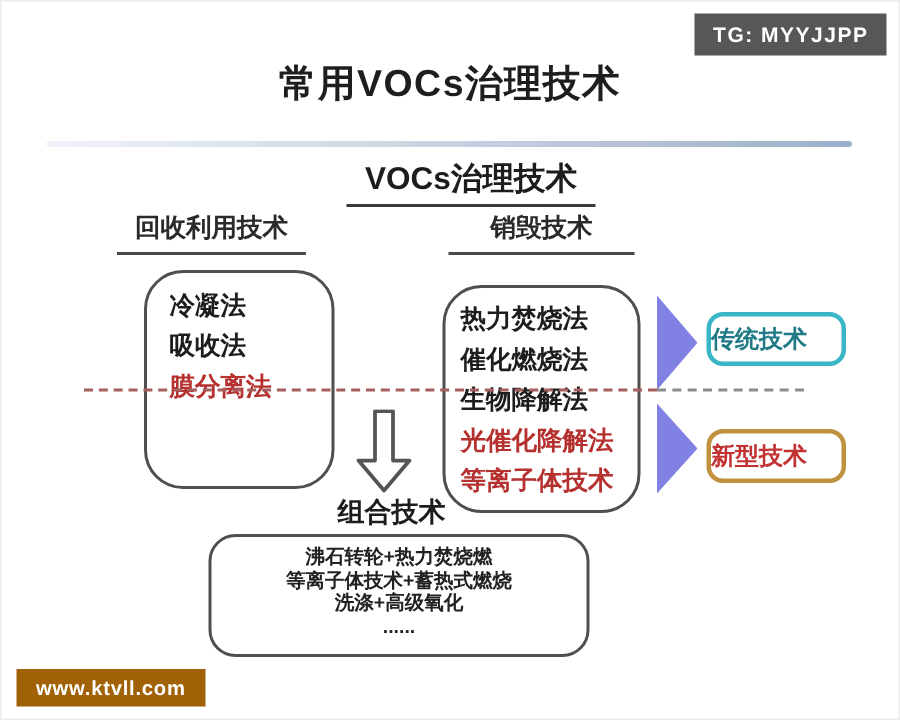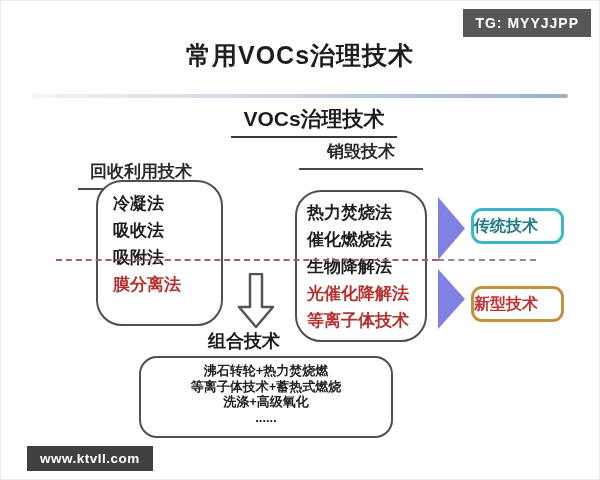--- a/index.html
+++ b/index.html
@@ -27,21 +27,21 @@
   .divider{position:absolute;top:93px;left:30px;width:537px;height:4px;border-radius:2px;
     background:linear-gradient(to right,#f0f3f8 0%,#ccd5e3 45%,#9dafc9 100%);}
 
   .root-label{position:absolute;top:104px;left:0;width:100%;text-align:center;padding-left:28px;}
   .root-label span{display:inline-block;font-size:21px;font-weight:bold;color:#1d1d1d;
     padding:0 12px 3px;border-bottom:2.5px solid #3a3a3a;}
 
   .branch-label{position:absolute;top:139px;text-align:center;}
   .branch-label span{display:inline-block;font-size:17px;font-weight:bold;color:#2a2a2a;
     padding:0 12px 5px;border-bottom:2px solid #4a4a4a;}
-  .branch-recovery{left:60px;width:160px;margin-top:20px;}
+  .branch-recovery{left:60px;width:160px;}
   .branch-destruction{left:285px;width:150px;}
   .branch-destruction span{padding:0 28px 5px;}
 
   .method-box{position:absolute;background:#fff;border:2.5px solid var(--box-border);
     border-radius:26px;}
   .recovery-box{left:95px;top:179px;width:127px;height:146px;padding:8px 0 0 15px;}
   .destruction-box{left:294px;top:189px;width:132px;height:152px;padding:7px 0 0 10px;}
   .method-item{font-size:17px;font-weight:600;line-height:27px;color:#1d1d1d;white-space:nowrap;}
   .method-item.new{color:var(--new-item-text);}
 
@@ -50,35 +50,35 @@
   .dash-gray{position:absolute;left:437px;top:258px;width:98px;height:0;
     border-top:2.5px dashed var(--dashed-gray);z-index:5;}
 
   .tri-arrow{position:absolute;left:437px;width:27px;background:var(--arrow-purple);
     clip-path:polygon(0 0,100% 50%,0 100%);}
   .tri-top{top:196px;height:63px;}
   .tri-bottom{top:268px;height:60px;}
 
   .down-arrow{position:absolute;left:235px;top:272px;}
 
-  .combined-label{position:absolute;top:328px;left:180px;width:160px;text-align:left;}
+  .combined-label{position:absolute;top:328px;left:180px;width:160px;text-align:center;}
   .combined-label span{display:inline-block;font-size:18px;font-weight:bold;color:#1d1d1d;
     padding:0 27px 4px;border-bottom:2.5px solid #3a3a3a;}
 
   .combined-box{position:absolute;left:138px;top:355px;width:254px;height:82px;background:#fff;
     border:2.5px solid var(--box-border);border-radius:18px;text-align:center;padding-top:5px;}
   .combined-item{font-size:13px;font-weight:600;line-height:15.5px;color:#222;white-space:nowrap;}
 
   .legend-box{position:absolute;left:470px;width:93px;height:36px;border-radius:11px;
     display:flex;align-items:center;background:#fff;
     font-size:16px;font-weight:bold;white-space:nowrap;}
   .legend-traditional{top:207px;border:3px solid var(--traditional-border);color:var(--traditional-text);}
   .legend-new{top:285px;border:3px solid var(--new-border);color:var(--new-text);}
 
-  .watermark{position:absolute;left:26px;top:445px;background:#404040;color:#fff;
+  .watermark{position:absolute;left:10px;top:445px;background:#a16207;color:#fff;
     font-size:13.5px;font-weight:bold;padding:5px 13px;letter-spacing:0.5px;}
 </style>
 </head>
 <body>
 
 <div class="stage">
 
   <div class="badge">TG: MYYJJPP</div>
 
   <div class="main-title">常用VOCs治理技术</div>
@@ -92,21 +92,20 @@
   <div class="branch-label branch-recovery">
     <span>回收利用技术</span>
   </div>
   <div class="branch-label branch-destruction">
     <span>销毁技术</span>
   </div>
 
   <div class="method-box recovery-box">
     <div class="method-item">冷凝法</div>
     <div class="method-item">吸收法</div>
-    <div class="method-item">吸附法</div>
     <div class="method-item new">膜分离法</div>
   </div>
 
   <div class="method-box destruction-box">
     <div class="method-item">热力焚烧法</div>
     <div class="method-item">催化燃烧法</div>
     <div class="method-item">生物降解法</div>
     <div class="method-item new">光催化降解法</div>
     <div class="method-item new">等离子体技术</div>
   </div>

